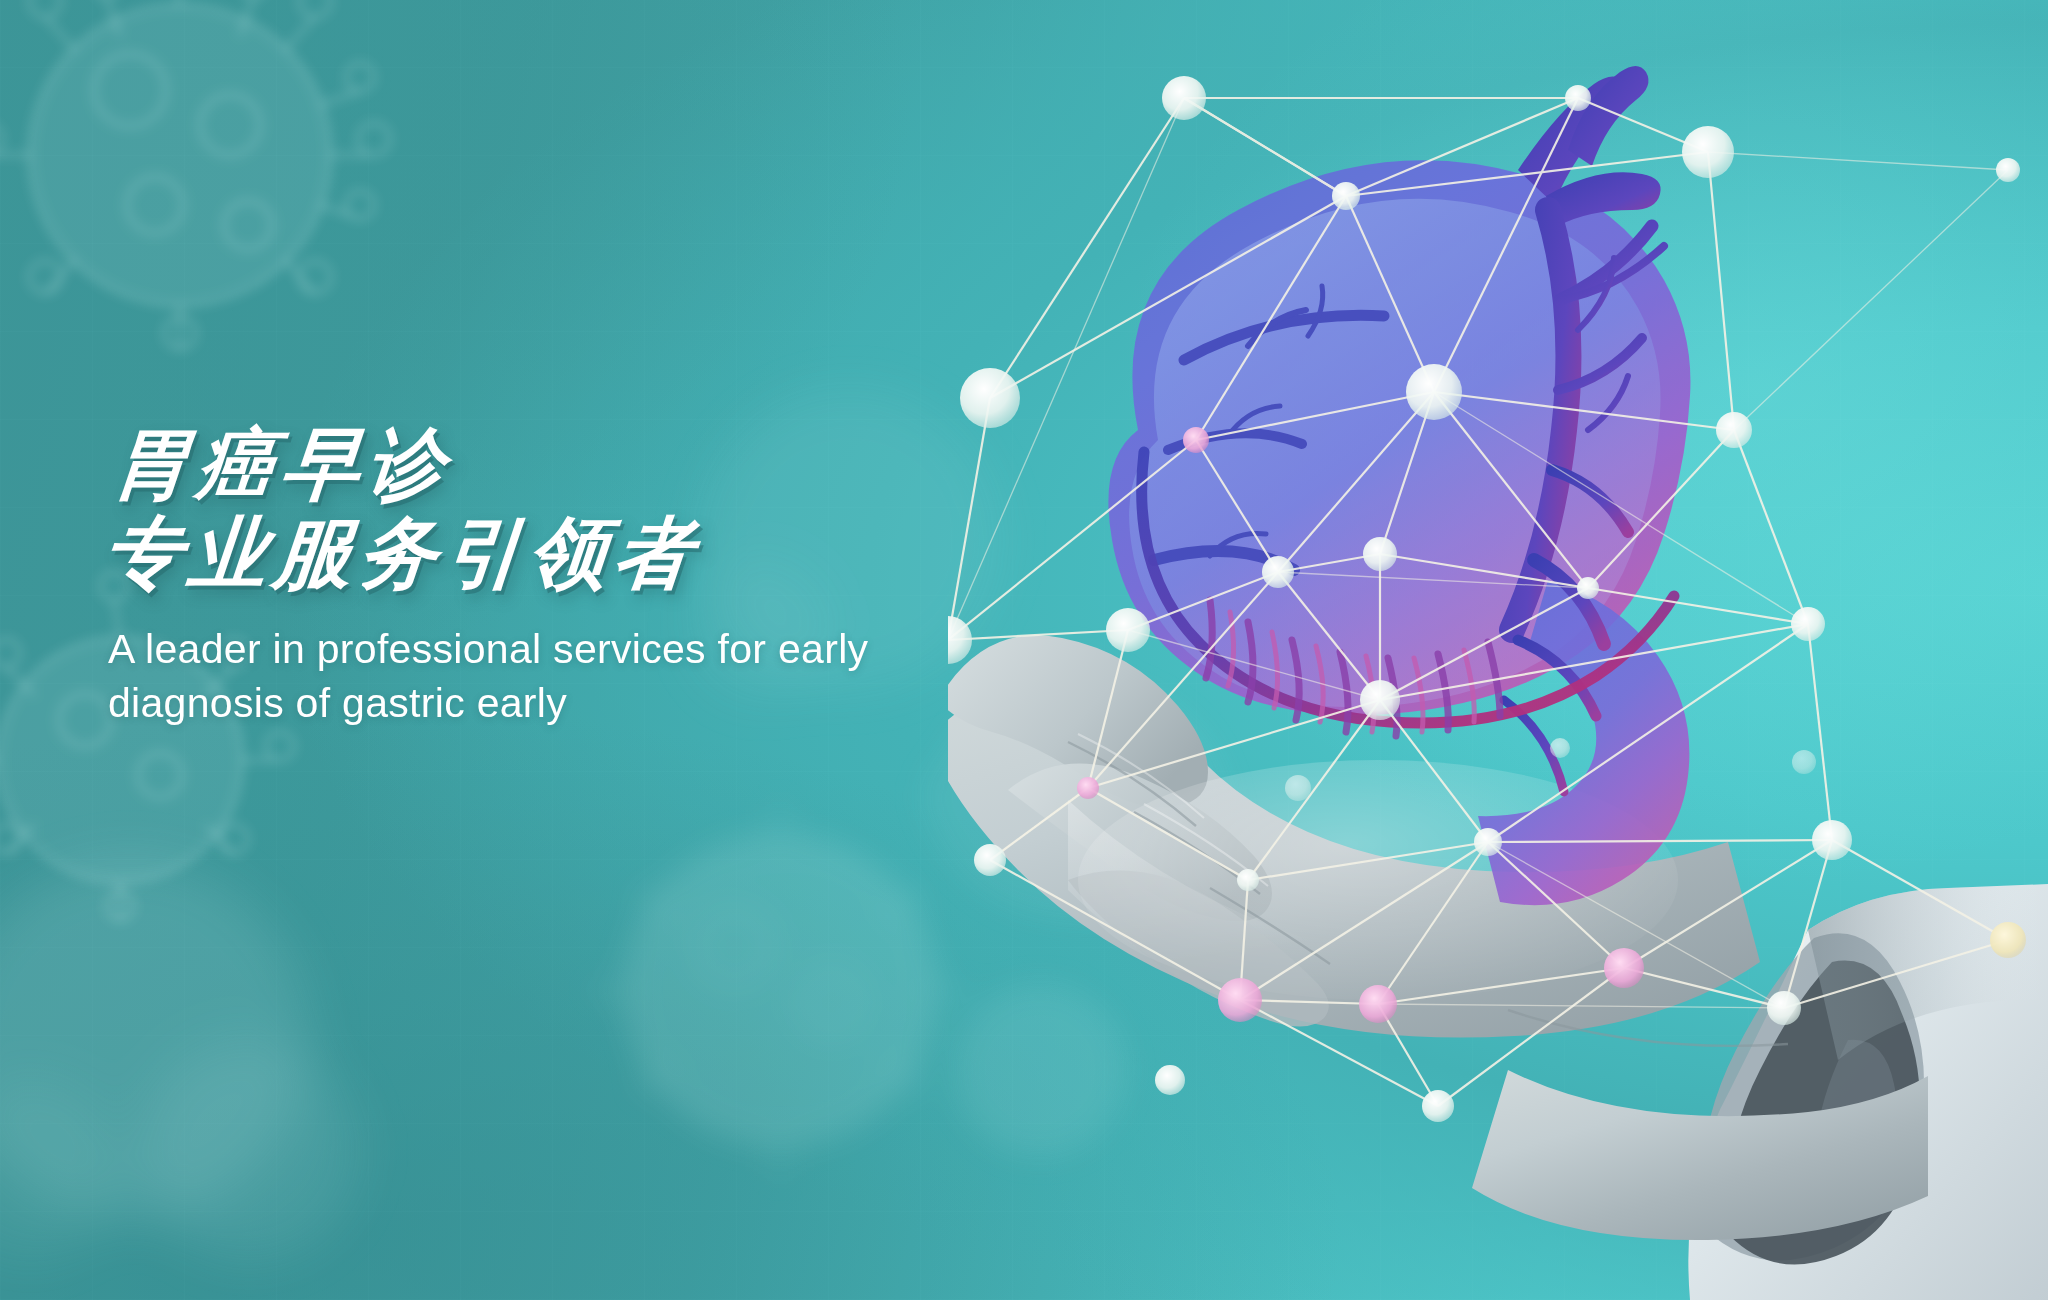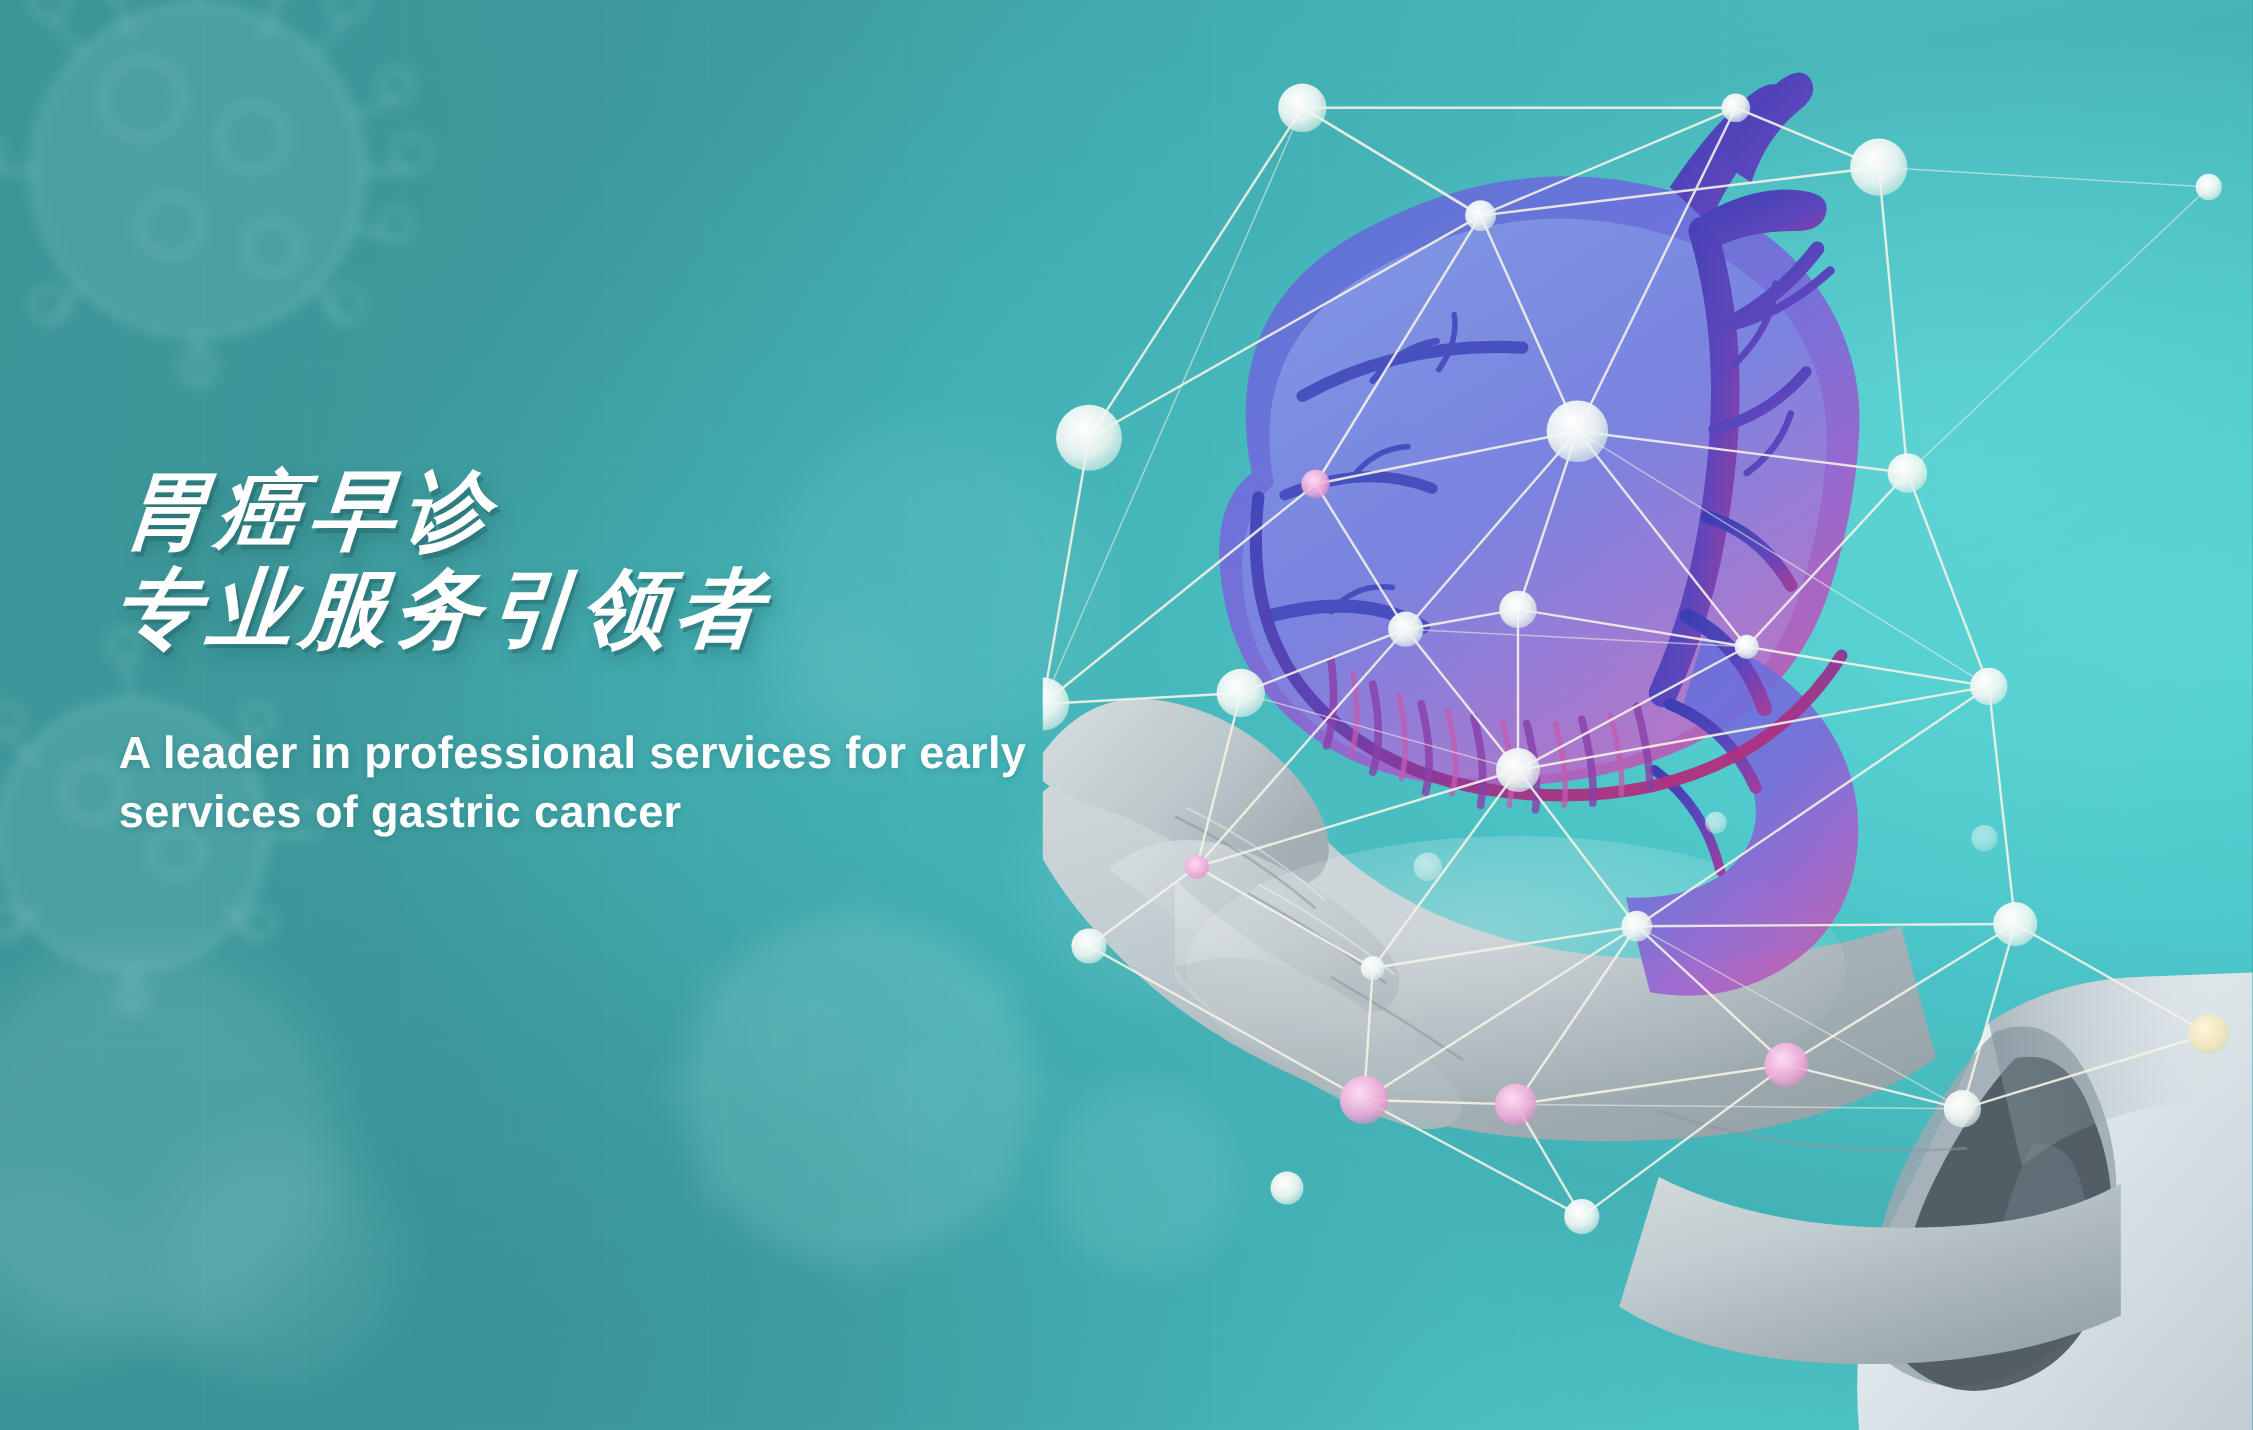--- a/index.html
+++ b/index.html
@@ -75,25 +75,25 @@
     letter-spacing: 7px;
     white-space: nowrap;
     text-shadow:
        3px 4px 0 rgba(38,108,112,0.55),
        6px 8px 14px rgba(28,86,90,0.35);
     transform: skewX(-5deg);
     transform-origin: left center;
   }
   .headline .hl-line { display: block; }
   .subline {
-    margin-top: 59px;
+    margin-top: 24px;
     color: #ffffff;
     font-size: 41px;
     line-height: 1.32;
-    font-weight: bold;
+    font-weight: normal;
     letter-spacing: 0.3px;
     text-shadow: 0 2px 7px rgba(30,96,100,0.32);
     max-width: 1010px;
   }
   .subline .sub-line { display: block; }
 
   
   .illus {
     position: absolute;
     right: 0;
@@ -524,17 +524,17 @@
     </svg>
   </div>
 
   <div class="copy">
     <div class="headline">
       <span class="hl-line">胃癌早诊</span>
       <span class="hl-line">专业服务引领者</span>
     </div>
     <div class="subline">
       <span class="sub-line">A leader in professional services for early</span>
-      <span class="sub-line">services of gastric cancer</span>
+      <span class="sub-line">diagnosis of gastric early</span>
     </div>
   </div>
 
 </div>
 
 </body></html>

